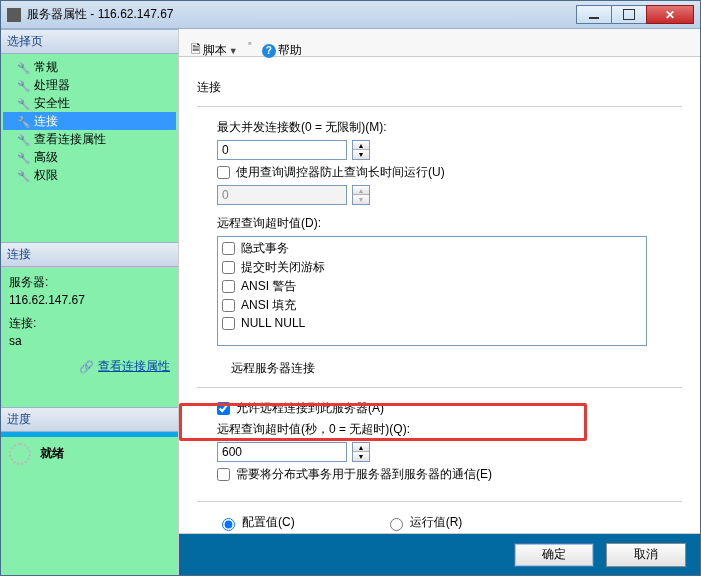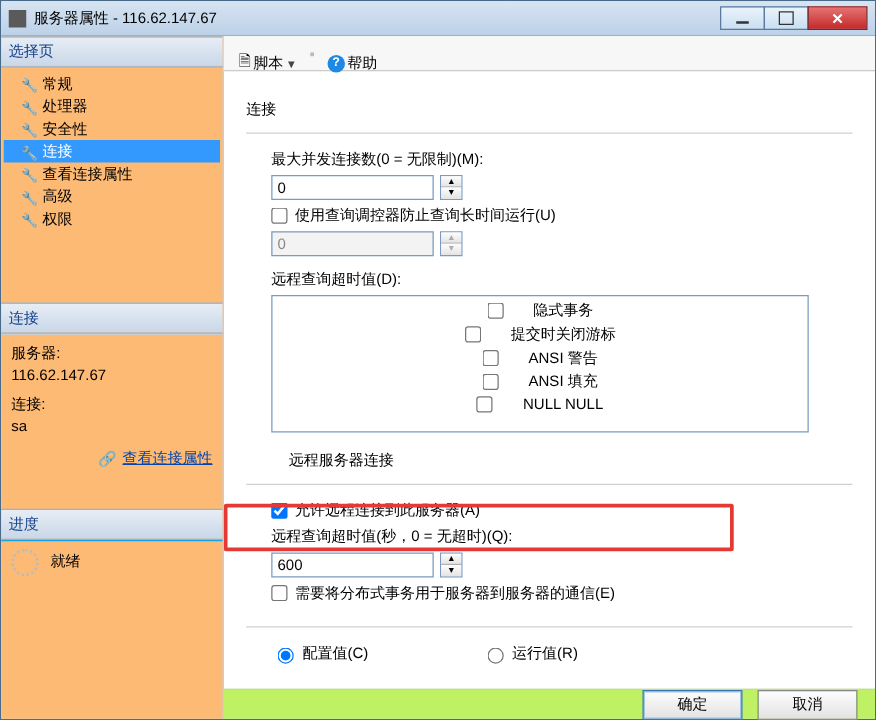--- a/index.html
+++ b/index.html
@@ -50,21 +50,21 @@
     width:48px;
   }
   
   .body {
     flex:1; display:flex; min-height:0;
   }
   .sidebar {
     width: 178px;
     display:flex; flex-direction:column;
     border-right:1px solid #ccc;
-    background:#fdba74;
+    background:#86efac;
   }
   .panel-header {
     background: linear-gradient(to bottom, #e7edf5, #c9d7e8);
     border: 1px solid #9ab3cc;
     border-left:none; border-right:none;
     padding: 3px 6px;
     font-weight: normal;
     color:#15428b;
   }
   .tree {
@@ -88,21 +88,21 @@
     filter: grayscale(30%);
   }
   .tree-item.selected {
     background:#3399ff; color:#fff;
   }
   .conn-panel { flex:0 0 auto; height:140px; padding:6px 8px; border-top:1px solid #ccc;}
   .conn-panel .kv { margin-bottom:2px; }
   .link { color:#0645ad; text-decoration:underline; cursor:pointer; }
   .link-row { display:flex; align-items:center; gap:4px; margin-top:10px;justify-content:flex-end;}
   .chain-icon::before{ content:"🔗"; font-size:12px; color:#2a5a9a; }
-  .progress-panel { flex:1; padding:6px 8px; border-top:1px solid #0ea5e9;}
+  .progress-panel { flex:1; padding:6px 8px; border-top:5px solid #0ea5e9;font-weight:bold;}
   .dotspinner {
     width:22px; height:22px; border:2px dotted #bbb; border-radius:50%;
     display:inline-block; vertical-align:middle; margin-right:6px;
   }
   
   .content {
     flex:1; display:flex; flex-direction:column; min-width:0;
   }
   .toolbar {
     height:28px;
@@ -132,35 +132,35 @@
   }
   .spin-btns { display:inline-flex; flex-direction:column; border:1px solid #7a9ac0; height:20px; margin-left:-1px;}
   .spin-btns button{ width:16px; height:10px; font-size:7px; line-height:7px; border:none; background:linear-gradient(#fdfdfd,#e4e4e4); padding:0; cursor:default;}
   .spin-btns button:first-child{ border-bottom:1px solid #b0b0b0;}
   input[type="checkbox"]{ width:13px;height:13px; margin:0;}
   .list-box {
     border:1px solid #7a9ac0; height:110px; width: 430px;
     overflow-y:scroll; background:#fff;
     padding:2px;
   }
-  .list-box .li-row{ display:flex; align-items:center; gap:24px; padding:1px 2px;justify-content:center;}
+  .list-box .li-row{ display:flex; align-items:center; gap:6px; padding:1px 2px;}
   .highlight-box{
     position:absolute;
     border:3px solid #e53935;
     pointer-events:none;
     border-radius:2px;
   }
   .radio-row{ display:flex; gap:90px; margin-top:12px;}
   .radio-row label{ display:flex; align-items:center; gap:4px;}
   
   .footer{
-    height:24px; border-top:1px solid #ccc;
+    height:42px; border-top:1px solid #ccc;
     display:flex; align-items:center; justify-content:flex-end;
     padding: 0 14px; gap:12px;
-    background:#bef264;
+    background:#0369a1;
   }
   .btn{
     min-width:80px; height:24px;
     border:1px solid #8a8a8a;
     background:linear-gradient(#fdfdfd,#e2e2e2);
     font-size:12px; cursor:default;
     display:inline-flex;align-items:center;justify-content:center;
   }
   .btn.primary{ border:1px solid #3a75b0; box-shadow:0 0 0 1px #9fc5ea inset;}
   .disabled { color:#888; }

